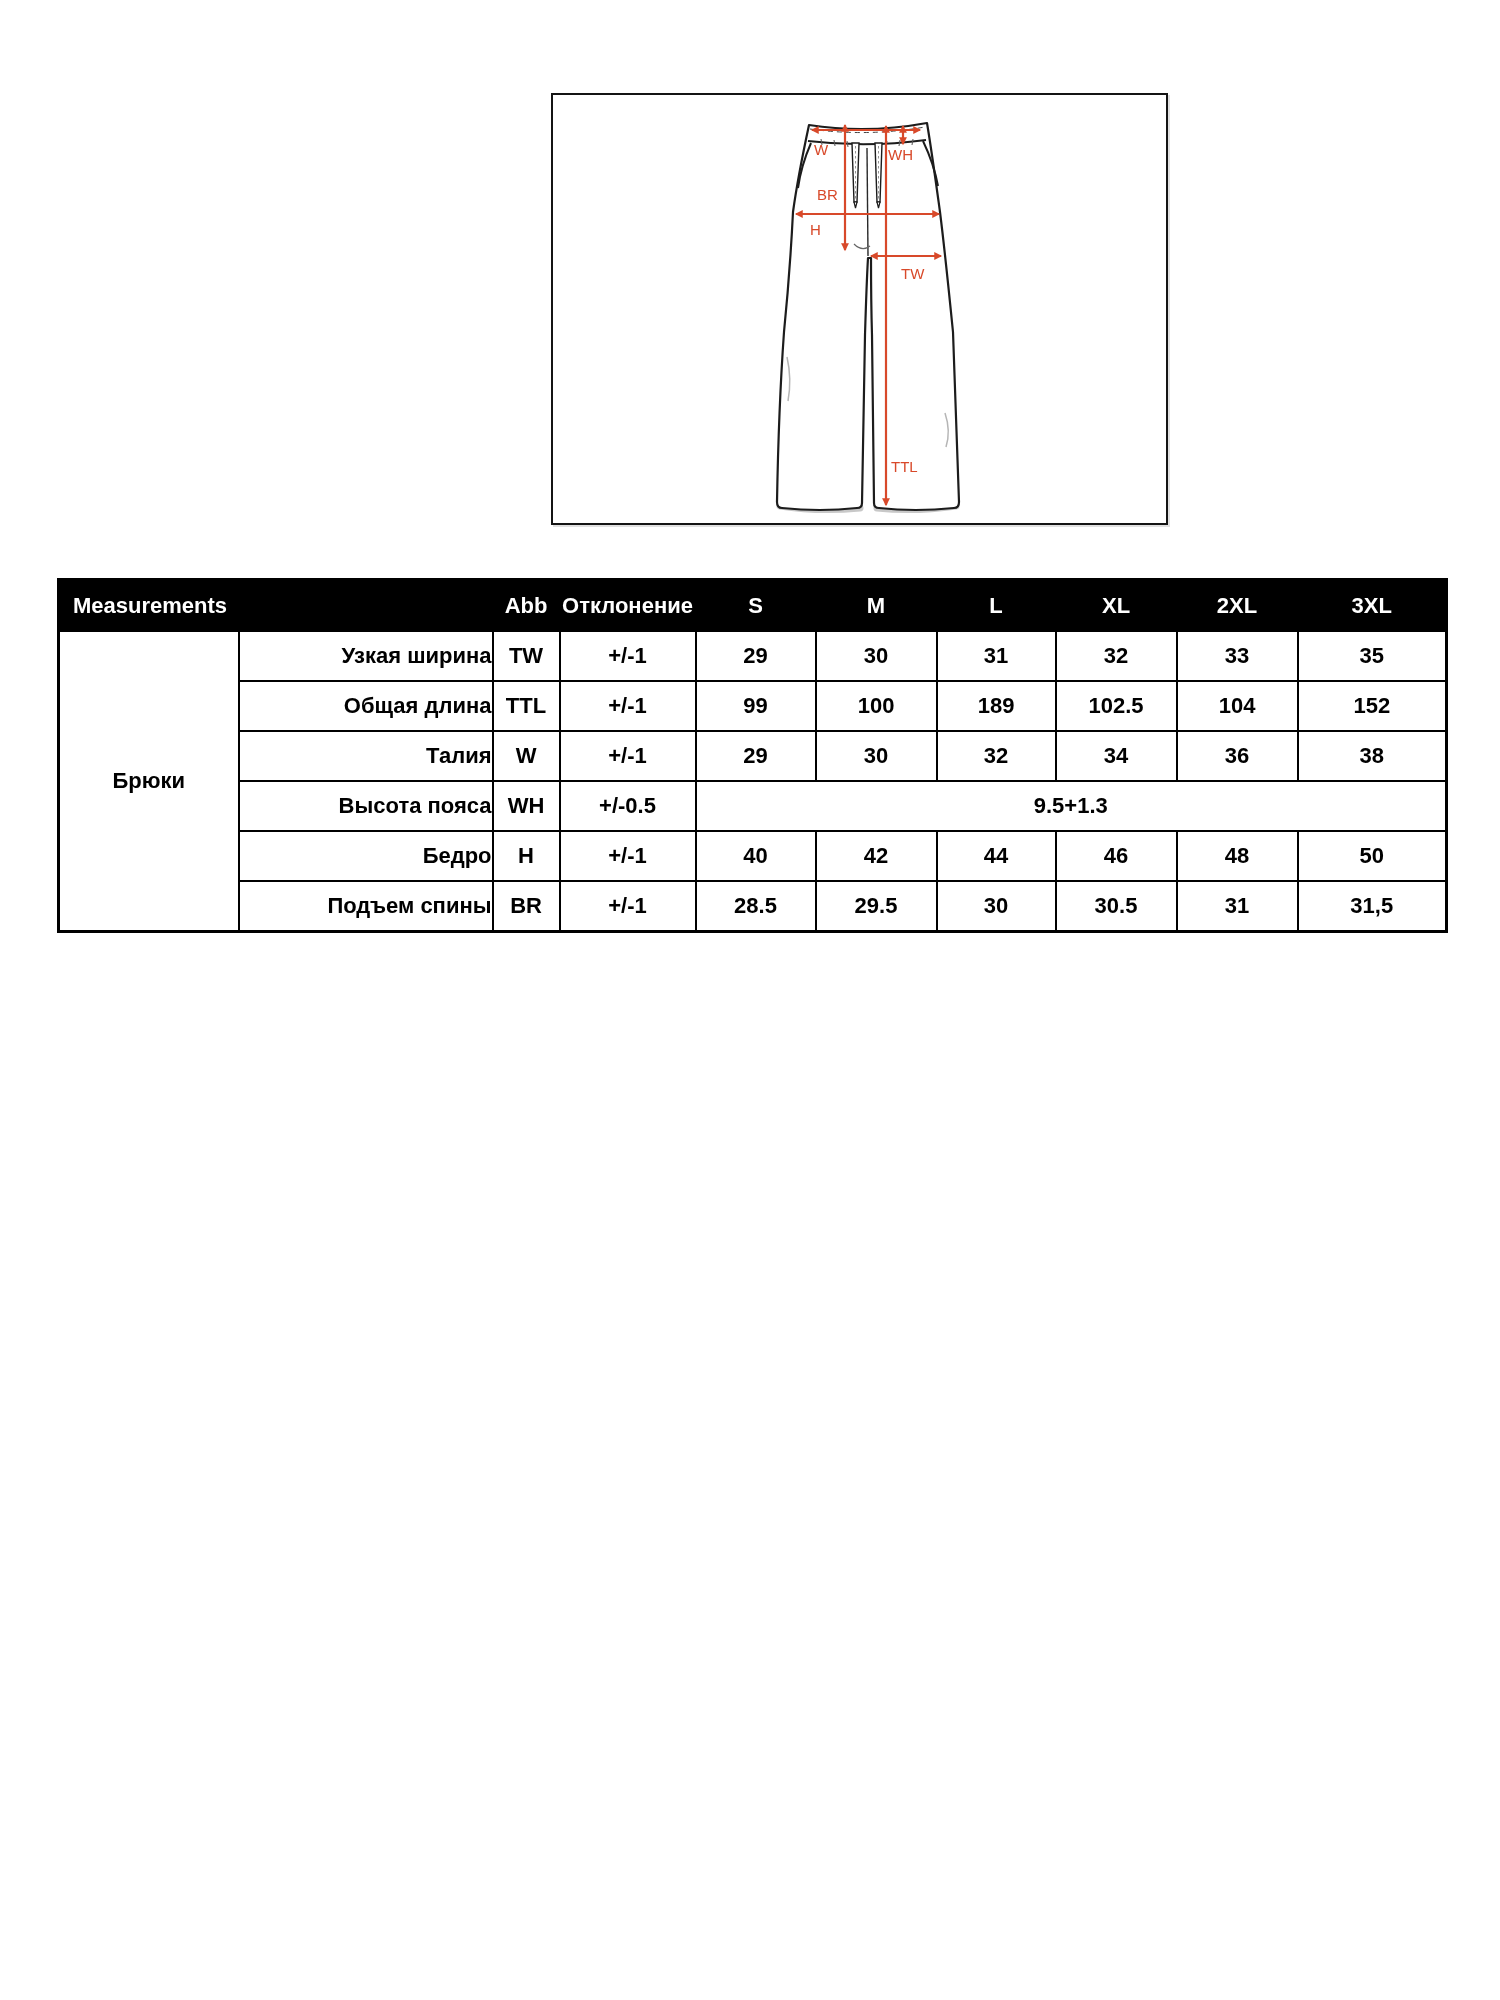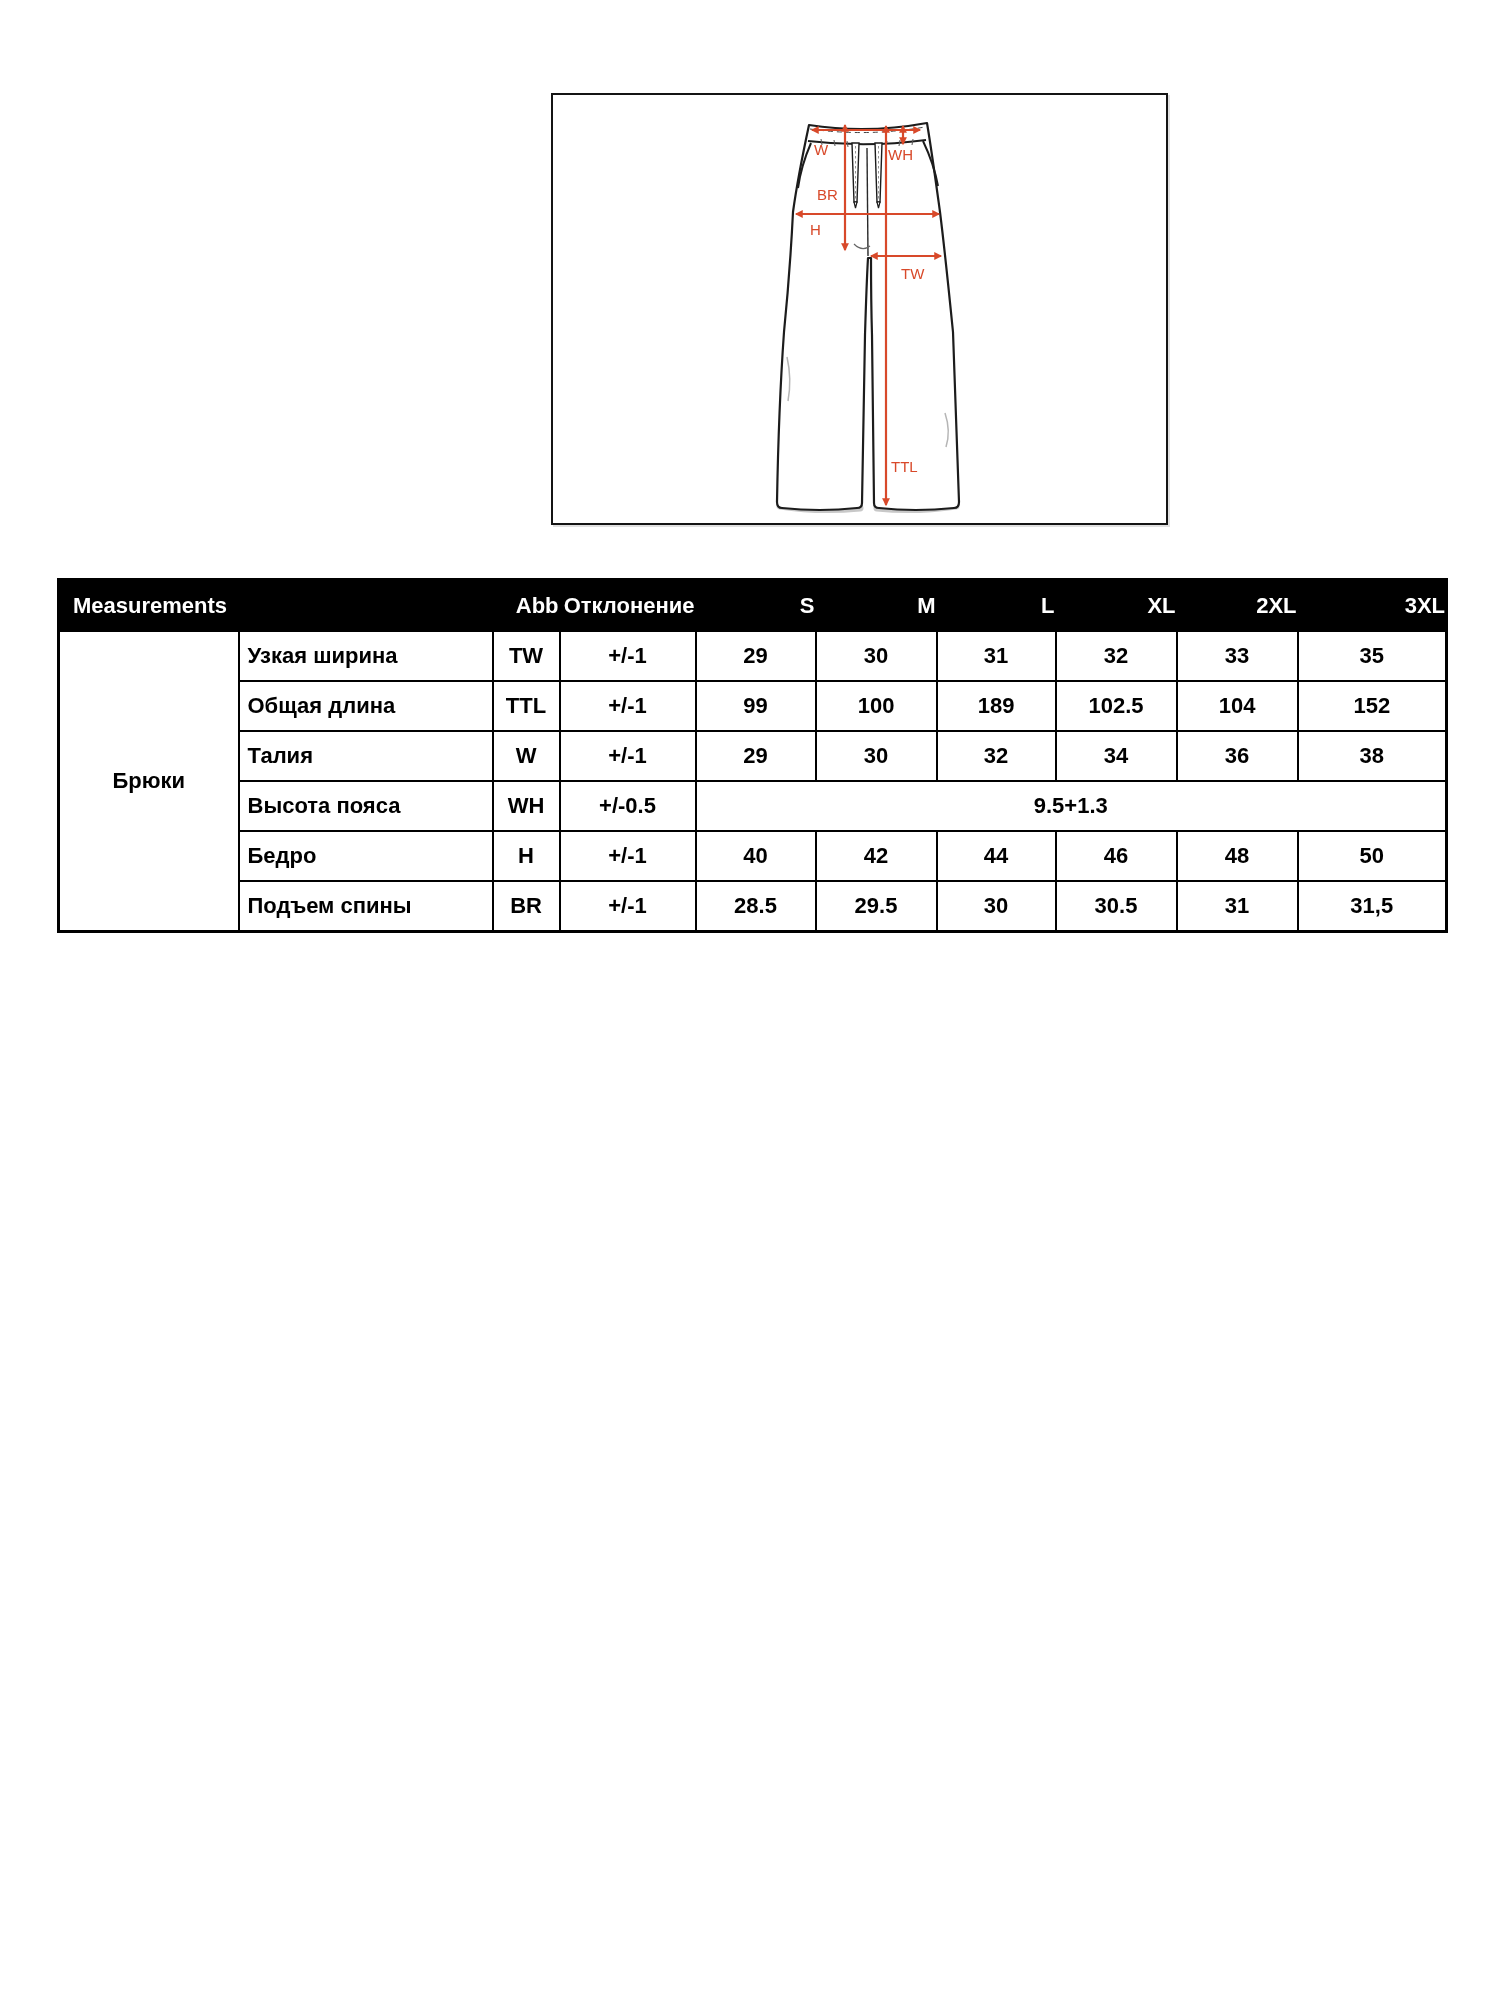--- a/index.html
+++ b/index.html
@@ -32,24 +32,24 @@
     position:absolute; left:57px; top:578px; width:1388px;
     border-collapse:collapse; table-layout:fixed;
     border:3px solid #000;
   }
   .size-table th, .size-table td {
     border:2px solid #000; height:48px; padding:0;
     font-size:22px; font-weight:bold; text-align:center; vertical-align:middle;
     overflow:hidden; white-space:nowrap;
   }
   .size-table thead th {
-    background:#000; color:#fff; border-color:#000; height:49px;text-align:right;
+    background:#000; color:#fff; border-color:#000; height:49px;
   }
   .size-table thead th.h-measurements { text-align:left; padding-left:13px; }
-  .size-table td.label-cell { text-align:left; padding-left:8px; }
+  .size-table td.label-cell { text-align:right; padding-left:24px; }
   .size-table td.group-cell { text-align:center; }
 </style>
 </head>
 <body>
 
 <div class="page">
 
 
   <div class="diagram-box">
     <svg width="613" height="428" viewBox="0 0 613 428">

